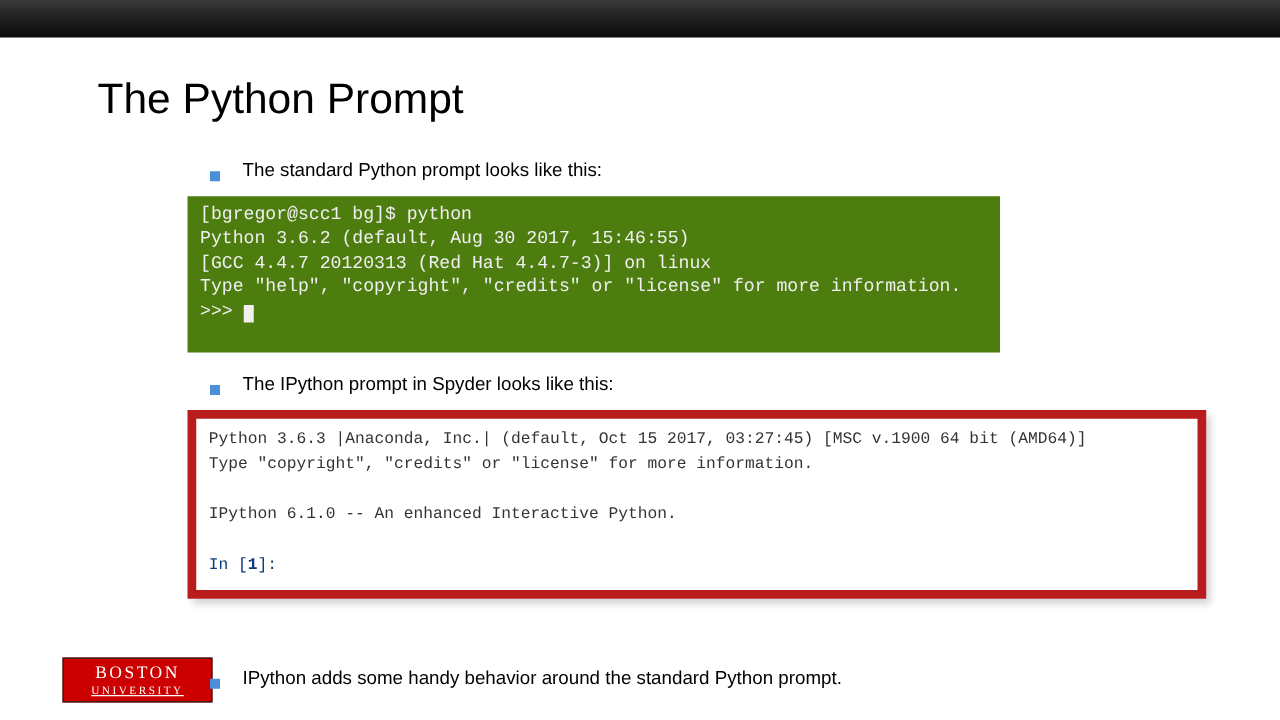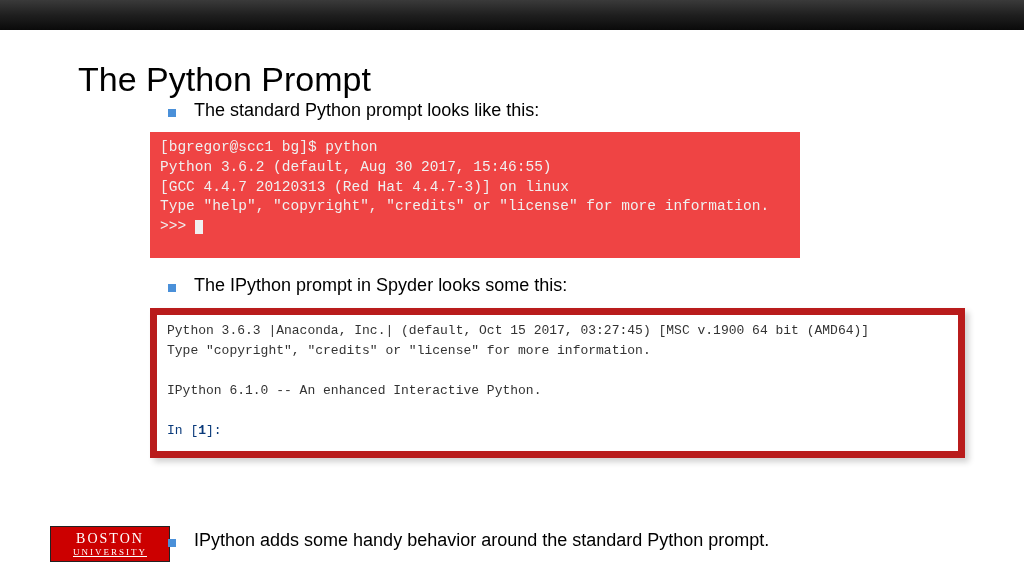--- a/index.html
+++ b/index.html
@@ -20,21 +20,21 @@
       height: 30px;
       background: linear-gradient(to bottom, #3a3a3a 0%, #1f1f1f 50%, #0a0a0a 100%);
     }
     .content {
       padding: 30px 0 0 78px;
     }
     .title {
       font-size: 34px;
       font-weight: normal;
       color: #000;
-      margin-bottom: 0;
+      margin-bottom: 28px;
     }
     .bullet-row {
       display: flex;
       align-items: flex-start;
       margin-left: 90px;
       margin-bottom: 10px;
     }
     .bullet-row.last {
       margin-left: 90px;
       position: absolute;
@@ -47,30 +47,30 @@
       background: #d0021b;
       margin-top: 10px;
       margin-right: 18px;
       flex-shrink: 0;
     }
     .bullet-row.second .bullet-icon,
     .bullet-row.third .bullet-icon {
       background: #4a90d9;
     }
     .bullet-text {
-      font-size: 18px;
+      font-size: 15px;
       color: #000;
       line-height: 1.3;
     }
     .terminal-dark {
       margin-left: 72px;
       margin-top: 6px;
       margin-bottom: 16px;
       width: 650px;
-      background: #ef4444;
+      background: #4d7c0f;
       color: #f0f0f0;
       font-family: "Courier New", Consolas, monospace;
       font-size: 14.5px;
       line-height: 1.35;
       padding: 6px 10px 22px 10px;
       white-space: pre;
     }
     .terminal-dark .cursor {
       display: inline-block;
       width: 8px;
@@ -142,21 +142,21 @@
   </div>
 
   <div class="terminal-dark"><span>[bgregor@scc1 bg]$ python</span>
 <span>Python 3.6.2 (default, Aug 30 2017, 15:46:55)</span>
 <span>[GCC 4.4.7 20120313 (Red Hat 4.4.7-3)] on linux</span>
 <span>Type "help", "copyright", "credits" or "license" for more information.</span>
 <span>&gt;&gt;&gt; </span><span class="cursor"></span></div>
 
   <div class="bullet-row second">
     <span class="bullet-icon"></span>
-    <span class="bullet-text">The IPython prompt in Spyder looks some this:</span>
+    <span class="bullet-text">The IPython prompt in Spyder looks like this:</span>
   </div>
 
   <div class="terminal-light"><span>Python 3.6.3 |Anaconda, Inc.| (default, Oct 15 2017, 03:27:45) [MSC v.1900 64 bit (AMD64)]</span>
 <span>Type "copyright", "credits" or "license" for more information.</span>
 <span></span>
 <span>IPython 6.1.0 -- An enhanced Interactive Python.</span>
 <span></span>
 <span class="in-prompt">In [</span><span class="in-num">1</span><span class="in-prompt">]:</span></div>
 </div>
 

